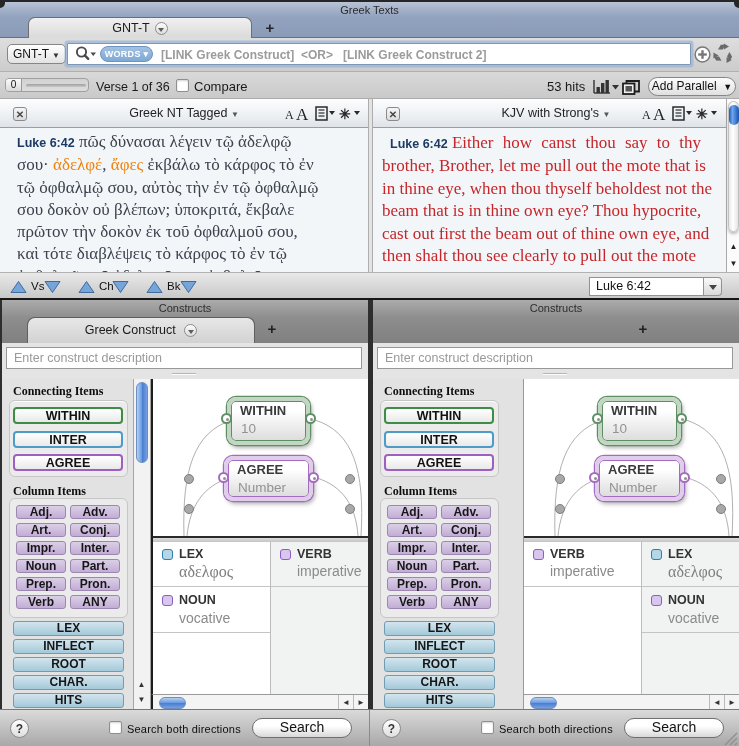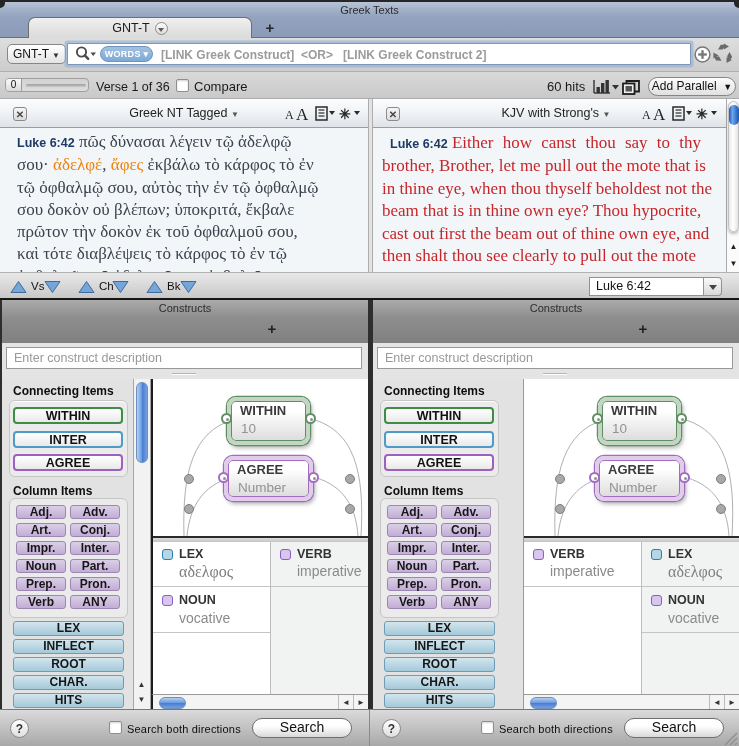--- a/index.html
+++ b/index.html
@@ -101,21 +101,21 @@
 .ctabs { position:absolute; left:0; top:17px; width:100%; height:26px;
   background:linear-gradient(180deg,#8e8e8e,#808080); }
 .ctab { position:absolute; left:25px; top:0px; width:228px; height:26px; background:linear-gradient(180deg,#e7e7e7,#d2d2d2);
   border:1px solid #5f5f5f; border-bottom:none; border-radius:8px 8px 0 0; text-align:center; font-size:12.5px; color:#1a1a1a; line-height:25px; }
 .cplus { position:absolute; left:260px; top:3px; width:20px; height:20px; text-align:center; font-size:15px; font-weight:bold; color:#1f1f1f; }
 .cdesc { position:absolute; left:0; top:43px; width:100%; height:36px; background:#e4e4e4; }
 .cdesc input { position:absolute; left:4px; top:4px; width:356px; height:22px; border:1px solid #989898; background:#fff;
   font-family:"Liberation Sans",sans-serif; font-size:12.5px; color:#999; padding-left:7px; }
 .cdesc .grip { position:absolute; left:170px; top:30px; width:24px; height:1px; border-top:1px solid #b5b5b5; border-bottom:1px solid #fdfdfd; }
 .cmain { position:absolute; left:0; top:79px; width:100%; height:332px; background:#e2e2e2; }
-.sideh { position:absolute; left:11px; font-size:12px; font-weight:bold; color:#0d0d0d; }
+.sideh { position:absolute; left:11px; font-size:12px; font-weight:bold; color:#0d0d0d;font-family:Liberation Serif, serif; }
 .connbox { position:absolute; left:7px; top:21px; width:119px; height:77px; background:#ebebeb;
   border:1px solid #c6c6c6; border-radius:6px; box-shadow:inset 0 1px 0 #fff; }
 .cbtn { position:absolute; left:3px; width:110px; height:17px; background:linear-gradient(180deg,#ffffff,#e9e9e9);
   border-radius:4px; text-align:center; font-size:12.5px; font-weight:bold; color:#111; line-height:14px; }
 .grid { position:absolute; left:7px; top:119px; width:119px; height:120px; background:#ebebeb;
   border:1px solid #c6c6c6; border-radius:6px; }
 .gbtn { position:absolute; width:50px; height:14px; background:linear-gradient(180deg,#dbcfe7,#c2add5);
   border:1px solid #9b87af; border-radius:3px; text-align:center; font-size:12px; font-weight:bold; color:#161616; line-height:12px; }
 .bbtn { position:absolute; left:11px; width:111px; height:15px; background:linear-gradient(180deg,#d2e5ed,#a4c9da);
   border:1px solid #6f9cb2; border-radius:3px; text-align:center; font-size:12px; font-weight:bold; color:#161616; line-height:13px; }
@@ -200,21 +200,21 @@
 </svg>
 
 <div class="abs" id="toolbar"></div>
 <div class="abs" id="slider">
     <div class="h">0</div>
     <div class="t"></div>
   </div>
 <div class="abs" id="verseof">Verse 1 of 36</div>
 <div class="abs checkbox" id="cb1"></div>
 <div class="abs" id="comparelbl">Compare</div>
-<div class="abs" id="hits">60 hits</div>
+<div class="abs" id="hits">53 hits</div>
 <svg class="abs" style="left:593px;top:79px" width="26" height="16" viewBox="0 0 26 16">
   <line x1="1" y1="1" x2="1" y2="14" stroke="#333" stroke-width="1.4"></line>
   <line x1="1" y1="14" x2="17" y2="14" stroke="#333" stroke-width="1.4"></line>
   <rect x="3.5" y="8" width="3.4" height="6" fill="#333"></rect>
   <rect x="8" y="4" width="3.4" height="10" fill="#333"></rect>
   <rect x="12.5" y="1" width="3.4" height="13" fill="#333"></rect>
   <path d="M19 6 l7 0 -3.5 4.5 z" fill="#333"></path>
 </svg>
 <svg class="abs" style="left:622px;top:80px" width="18" height="15" viewBox="0 0 18 15">
   <rect x="1" y="3.5" width="11.5" height="10.5" fill="#f0f0f0" stroke="#1d1d1d" stroke-width="1.8"></rect>
@@ -283,20 +283,21 @@
   <div class="lbl" style="left:99px">Ch</div>
   <div class="lbl" style="left:167px">Bk</div>
   <div class="abs" id="verseinput">Luke 6:42</div>
   <div class="abs" id="versebtn"></div>
 </div>
 
 <div class="abs" id="constructs">
   <div class="cpanel" id="cpL">
     <div class="ctbar">Constructs</div>
     <div class="ctabs">
+        <div class="ctab">Greek Construct <span class="circbtn"></span></div>
         <div class="cplus">+</div>
       </div>
     <div class="cdesc">
         <input value="Enter construct description" readonly="" style="">
         <div class="grip"></div>
       </div>
     <div class="cmain">
       <div class="sideh" style="top:5px">Connecting Items</div>
       <div class="connbox">
         <div class="cbtn" style="top:6px;border:2px solid #3f8c44">WITHIN</div>

